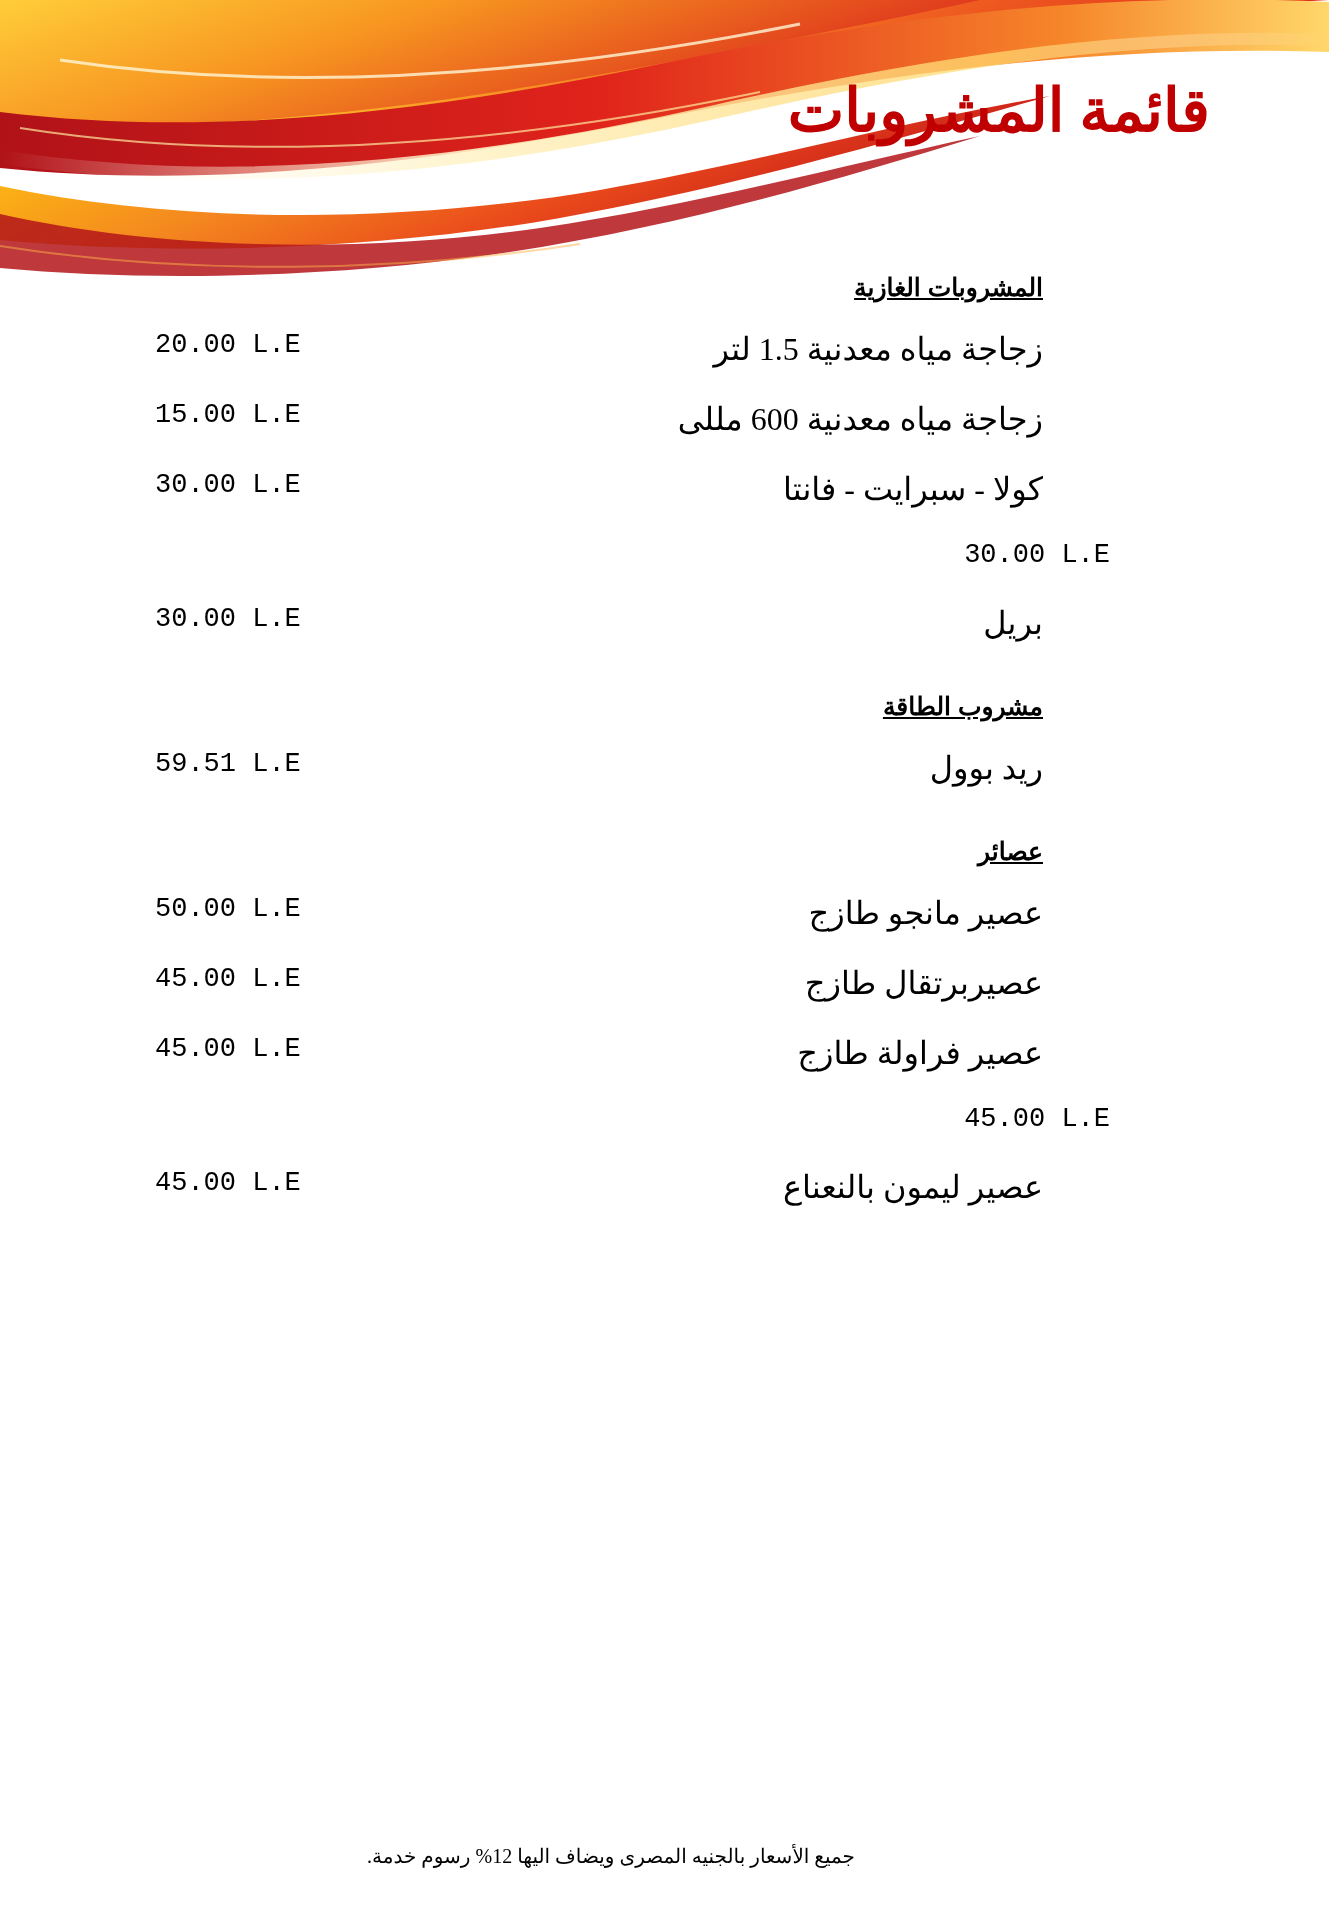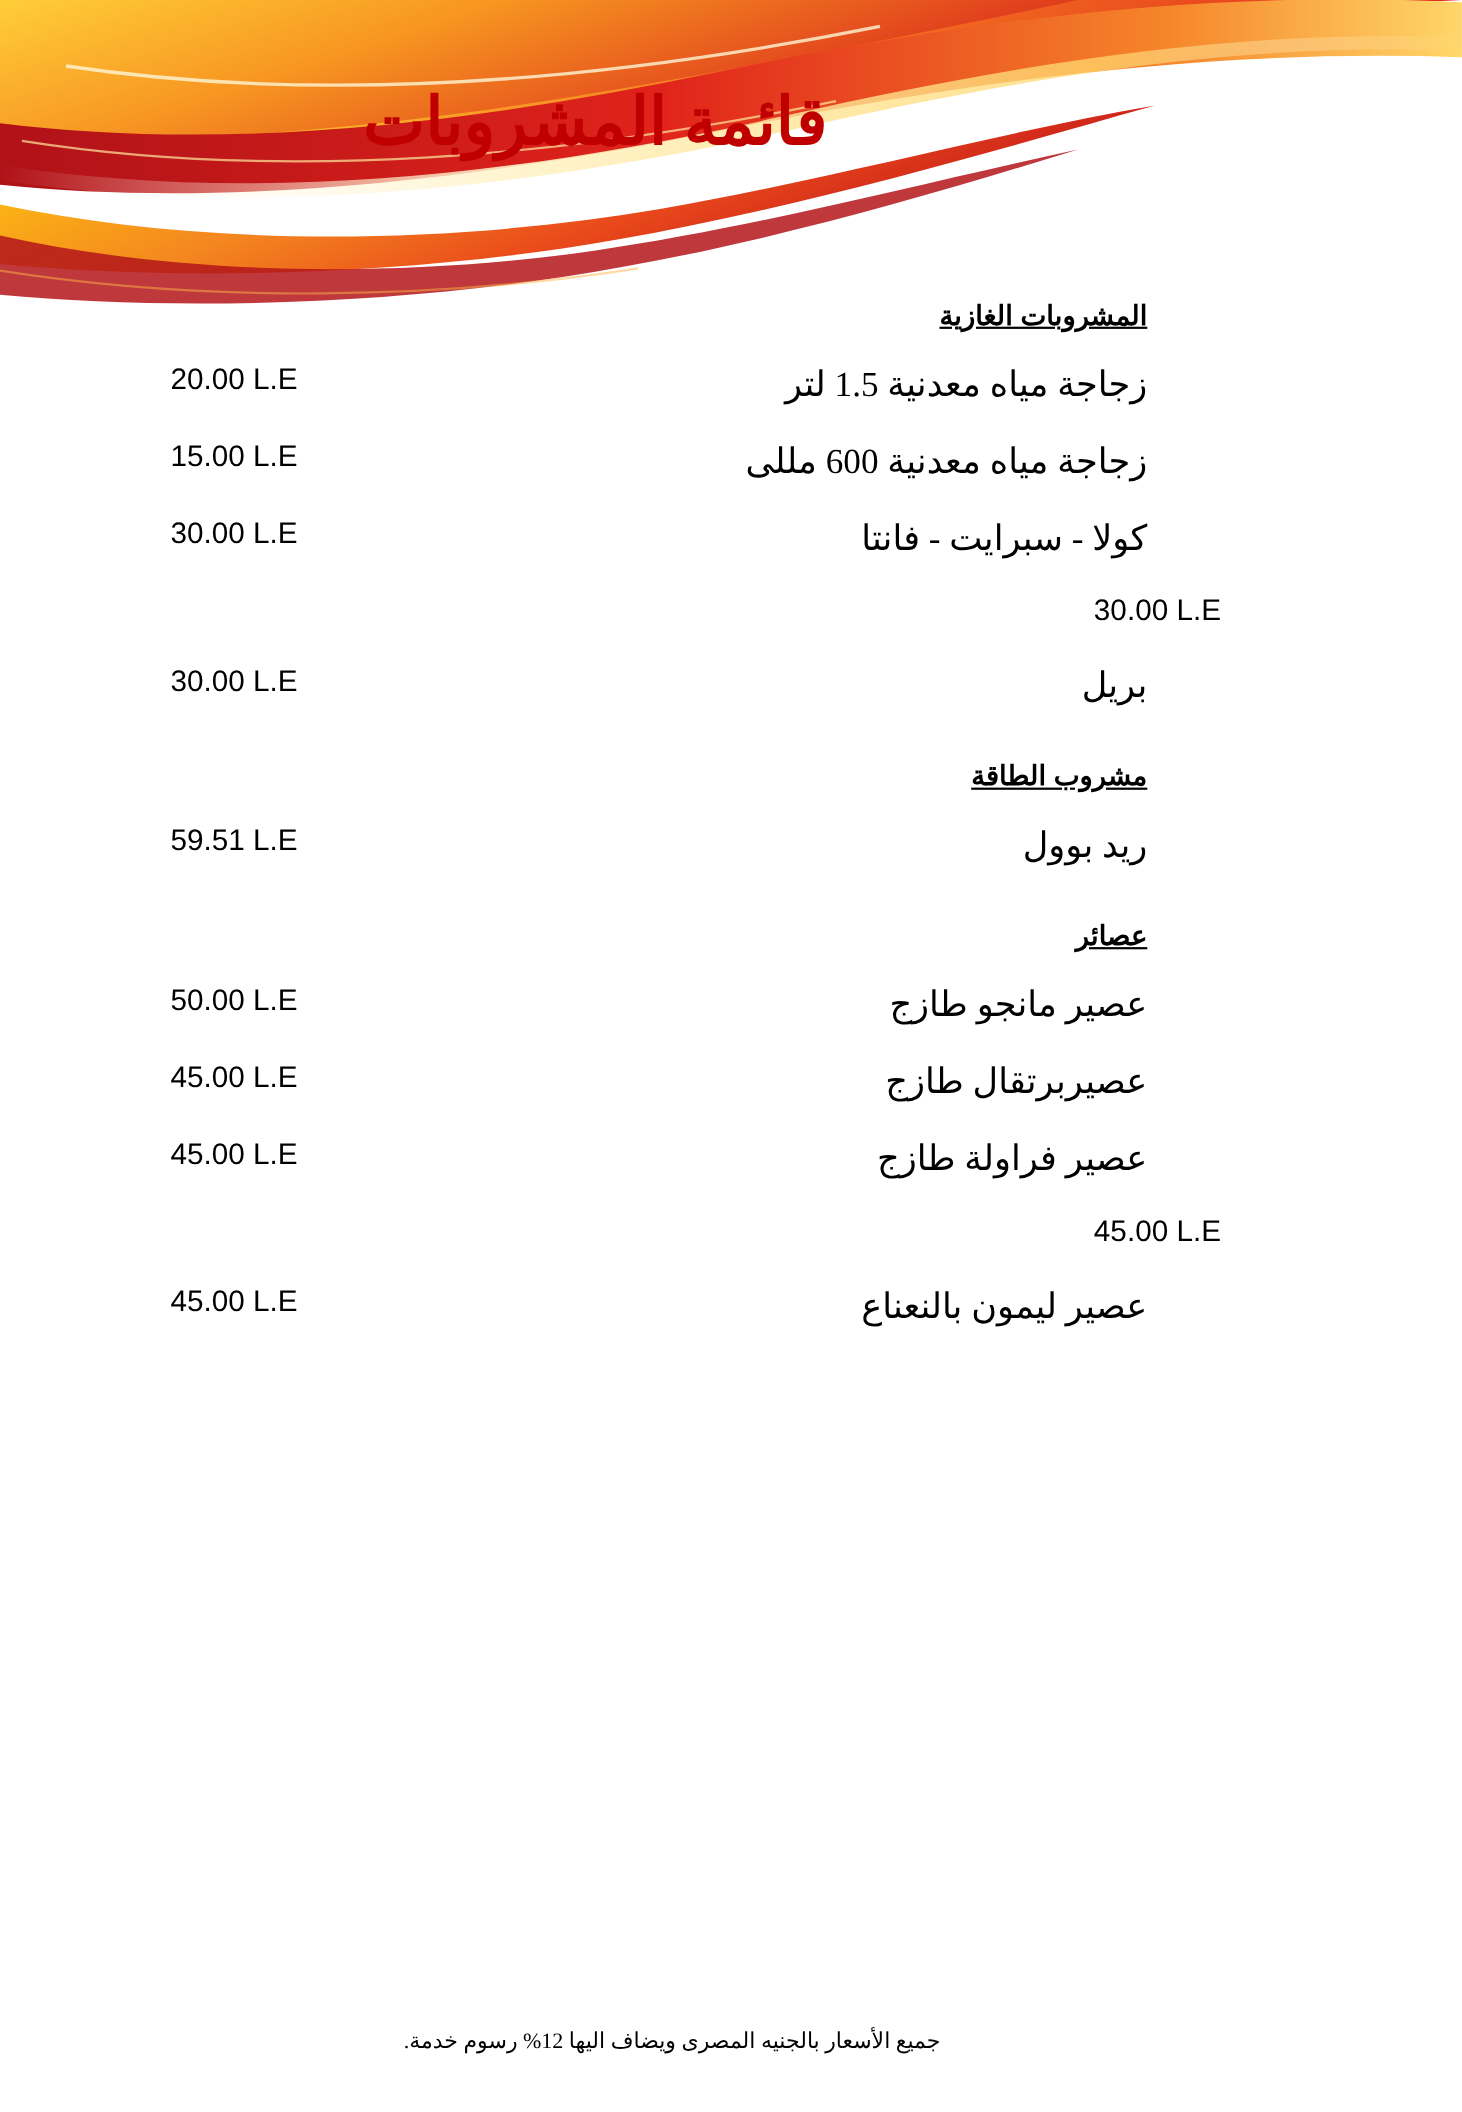--- a/index.html
+++ b/index.html
@@ -26,21 +26,21 @@
     overflow: hidden;
     pointer-events: none;
   }
 
   
   .title-wrap {
     position: absolute;
     top: 78px;
     left: 0;
     width: 1210px;
-    text-align: left;
+    text-align: right;
     padding-left: 330px;
     box-sizing: border-box;
   }
   .title {
     font-family: "Liberation Serif", serif;
     font-size: 60px;
     font-weight: bold;
     color: #c00000;
     letter-spacing: 0px;
     line-height: 1.1;
@@ -85,21 +85,21 @@
     line-height: 1.25;
     padding-left: 40px;
     padding-right: 122px;
     box-sizing: border-box;
     direction: rtl;
   }
   .row .price {
     flex: 0 0 170px;
     text-align: left;
     font-size: 27px;
-    font-family: Liberation Sans, sans-serif;
+    font-family: Liberation Mono, monospace;
     line-height: 1.25;
     direction: ltr;
     white-space: nowrap;
     padding-right: 55px;
     box-sizing: border-box;
   }
 
   
   .footer-note {
     position: absolute;

